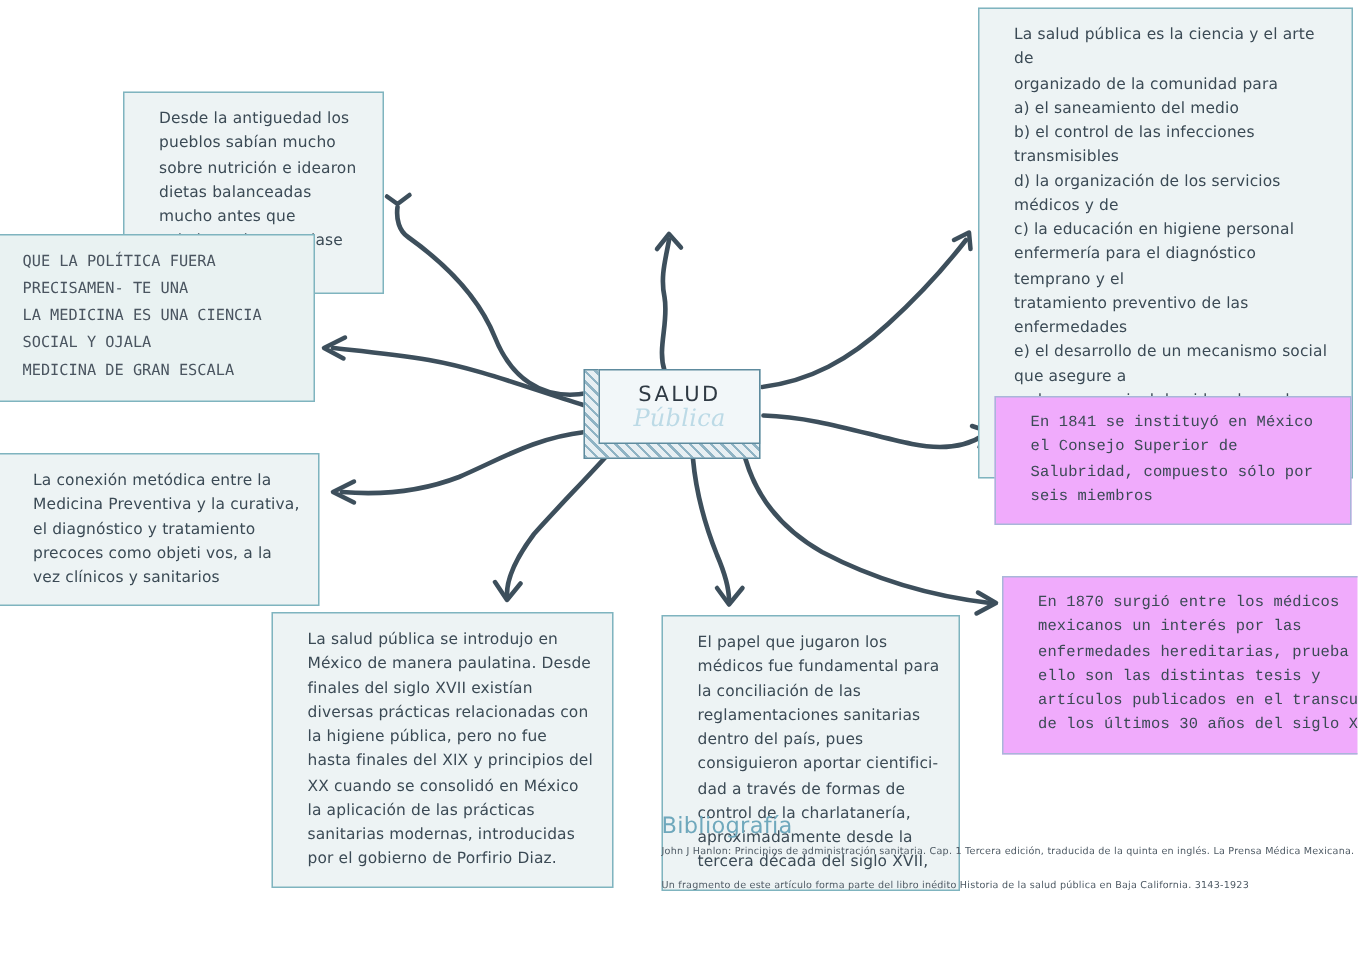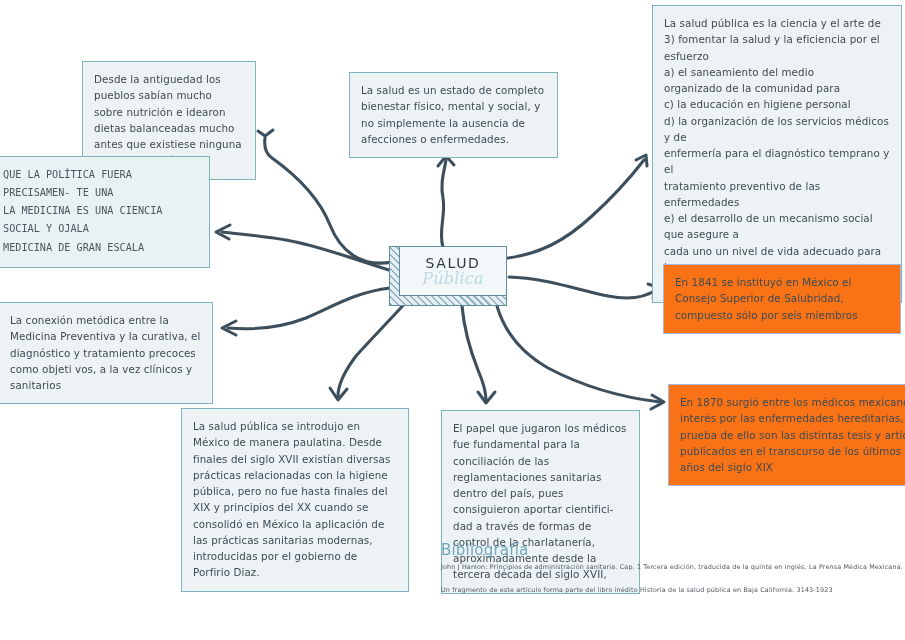--- a/index.html
+++ b/index.html
@@ -26,31 +26,32 @@
     pointer-events: none;
     z-index: 1;
   }
 
   
   .note {
     position: absolute;
     z-index: 2;
     background: #edf3f4;
     border: 1.5px solid #7fb4bf;
-    padding: 9px 11px 10px 11px;
+    padding: 9px 11px 10px 23px;
     color: #3b4a55;
     font-size: 10.3px;
     line-height: 1.58;
     letter-spacing: 0.1px;
     font-family: "DejaVu Sans", sans-serif;
   }
   .note p { margin: 0; }
   .note.lav {
     border-color: #a9b6d9;
-    background: #f97316;
+    background: #f0abfc;
+    font-family: Liberation Mono, monospace;
   }
   .note.caps {
     font-family: "DejaVu Sans Mono", monospace;
     font-size: 10.2px;
     letter-spacing: 0px;
     line-height: 1.78;
     color: #4a5560;
     background: #e9f2f2;
   }
   .note .ln { display: block; }
@@ -182,31 +183,28 @@
     <div class="face">
       <span class="t1">SALUD</span>
       <span class="t2">Pública</span>
     </div>
   </div>
 
   <div class="note" id="note-antiguedad">
     <p>Desde la antiguedad los pueblos sabían mucho sobre nutrición e idearon dietas balanceadas mucho antes que existiese ninguna clase de bioquímica</p>
   </div>
 
-  <div class="note" id="note-definicion">
-    <p>La salud es un estado de completo bienestar físico, mental y social, y no simplemente la ausencia de afecciones o enfermedades.</p>
-  </div>
 
   <div class="note" id="note-ciencia">
     <span class="ln">La salud pública es la ciencia y el arte de</span>
-    <span class="ln">3) fomentar la salud y la eficiencia por el esfuerzo</span>
+    <span class="ln">organizado de la comunidad para</span>
     <span class="ln">a) el saneamiento del medio</span>
-    <span class="ln">organizado de la comunidad para</span>
+    <span class="ln">b) el control de las infecciones transmisibles</span>
+    <span class="ln">d) la organización de los servicios médicos y de</span>
     <span class="ln">c) la educación en higiene personal</span>
-    <span class="ln">d) la organización de los servicios médicos y de</span>
     <span class="ln">enfermería para el diagnóstico temprano y el</span>
     <span class="ln">tratamiento preventivo de las enfermedades</span>
     <span class="ln">e) el desarrollo de un mecanismo social que asegure a</span>
     <span class="ln">cada uno un nivel de vida adecuado para la</span>
     <span class="ln">conservación de la salud;</span>
   </div>
 
   <div class="note caps" id="note-medicina">
     <span class="ln">QUE LA POLÍTICA FUERA PRECISAMEN- TE UNA</span>
     <span class="ln">LA MEDICINA ES UNA CIENCIA SOCIAL Y OJALA</span>

